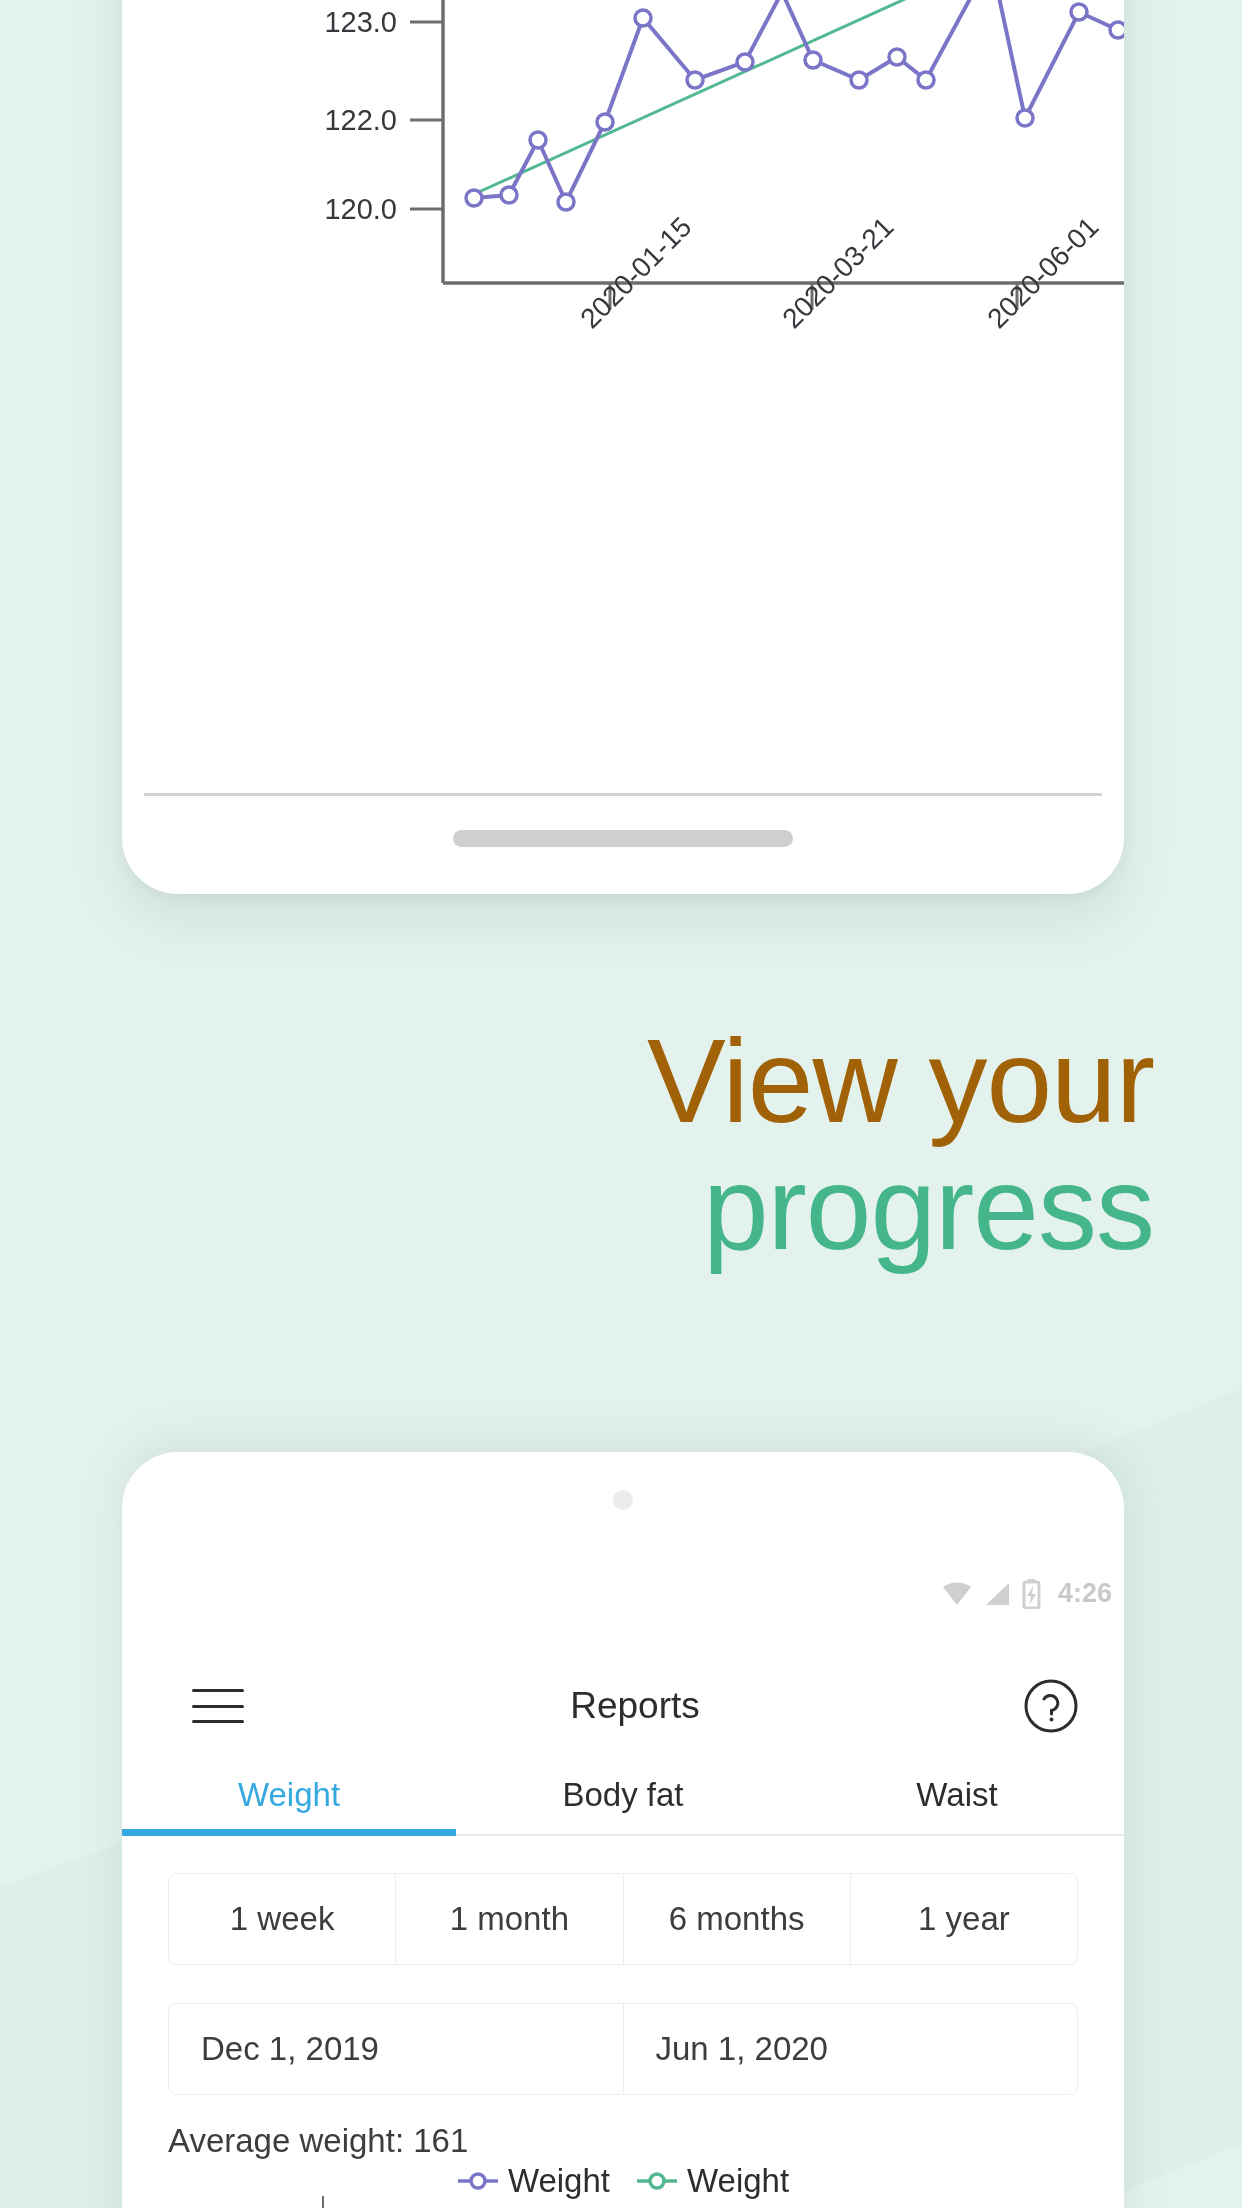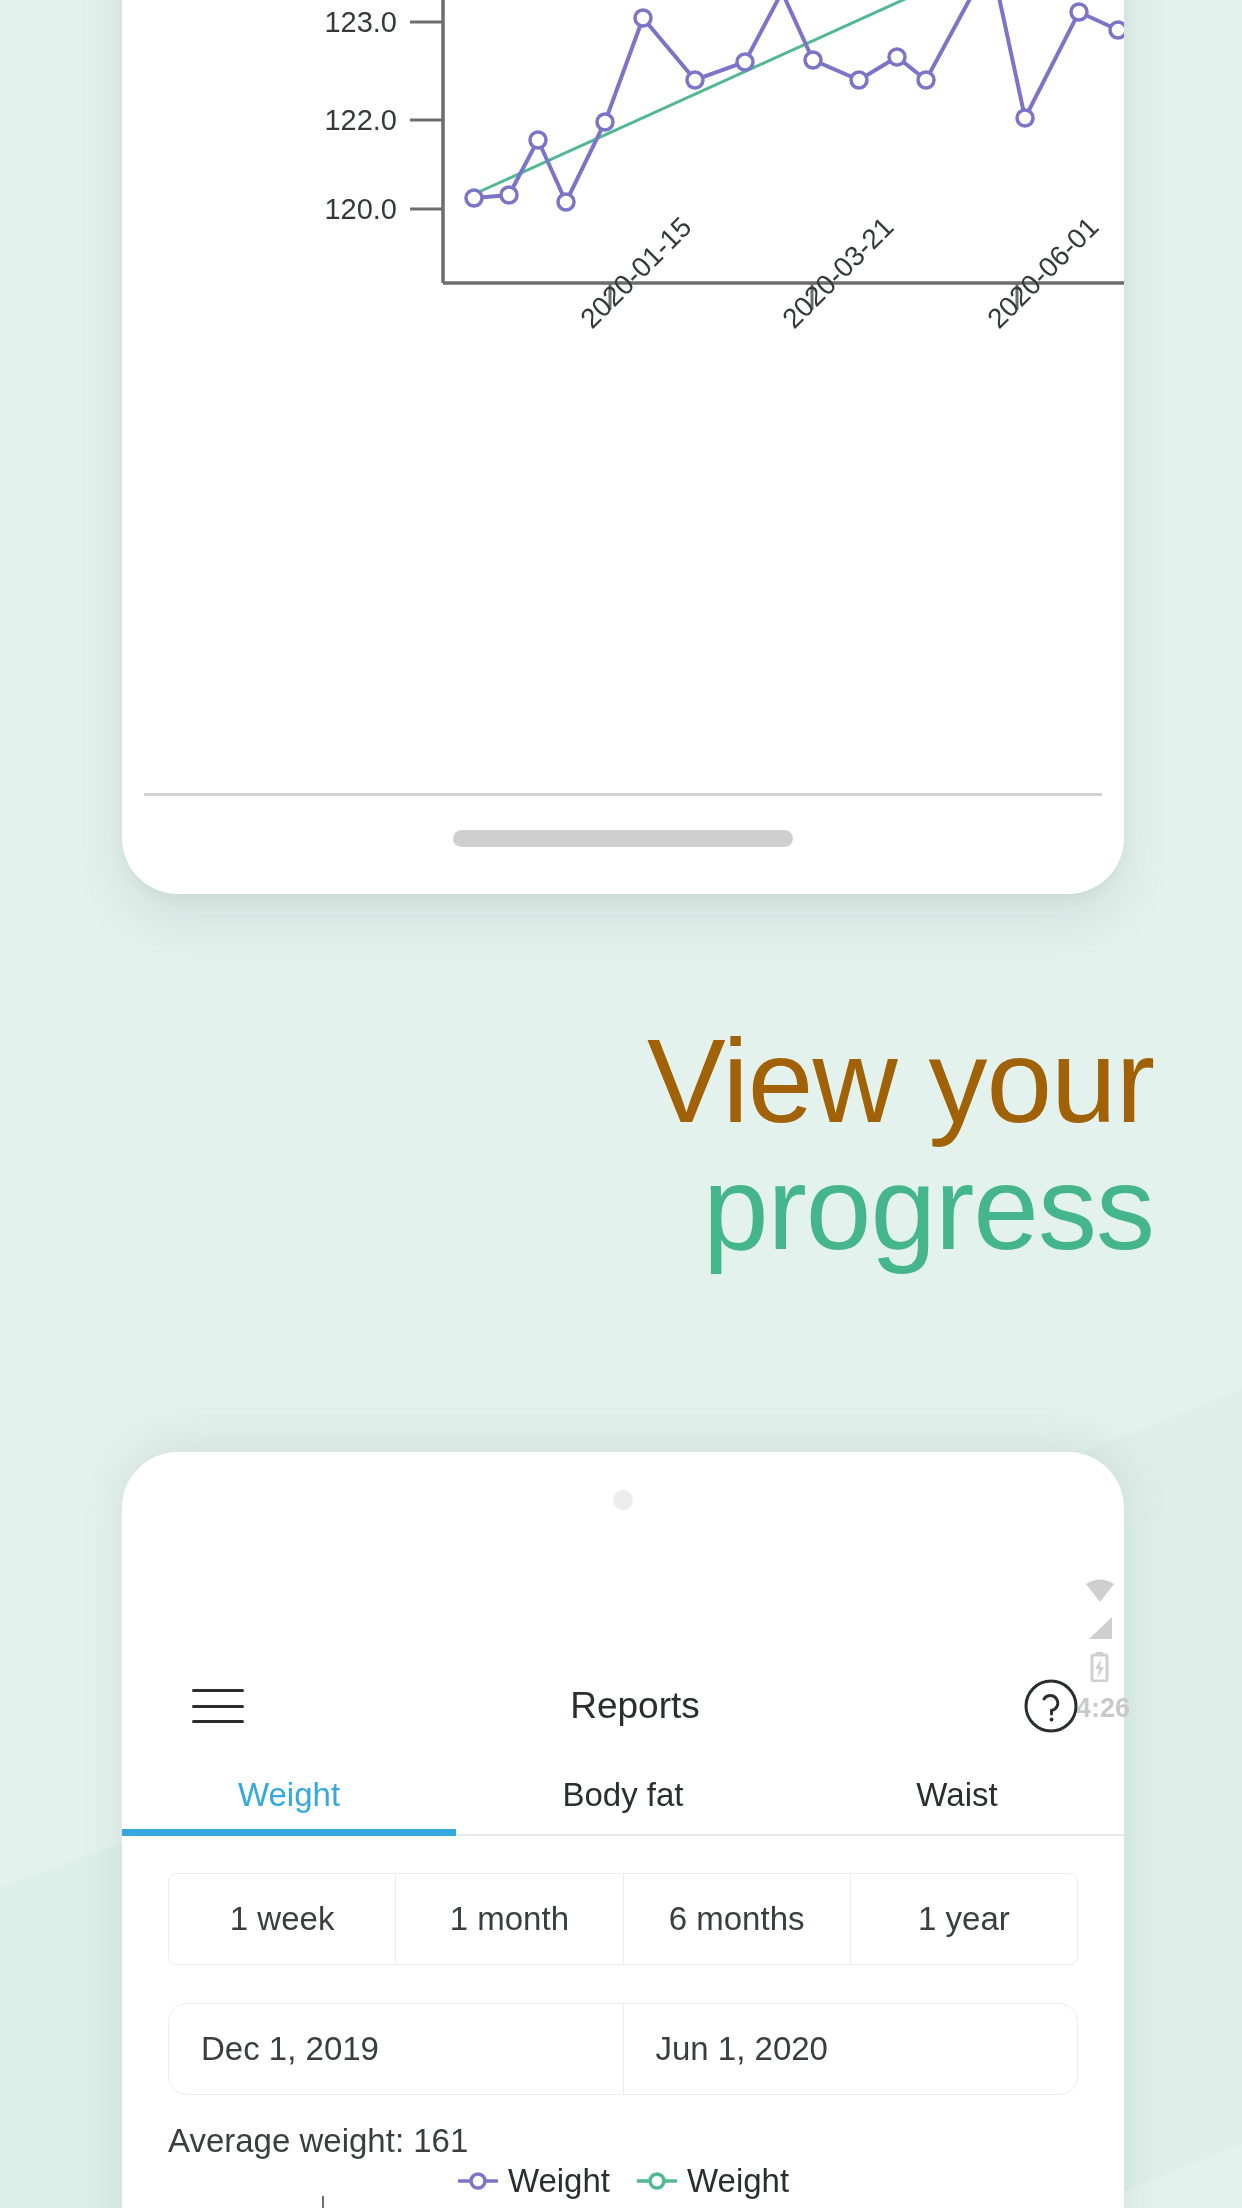--- a/index.html
+++ b/index.html
@@ -129,21 +129,21 @@
   }
   .seg-btn {
     flex:1; display:flex; align-items:center; justify-content:center;
     font-size:33px; color:#3b3e41; border-right:1px solid #ededed;
   }
   .seg-btn:last-child { border-right:none; }
 
   
   .daterange {
     position:absolute; left:46px; top:2003px; width:910px; height:92px;
-    display:flex; border:1px solid #ededed; border-radius:19px; overflow:hidden;
+    display:flex; border:1px solid #ededed; border-radius:8px; overflow:hidden;
     background:#fff;
   }
   .date-field {
     flex:1; display:flex; align-items:center; padding-left:32px;
     font-size:33px; color:#3b3e41; border-right:1px solid #ededed;
   }
   .date-field:last-child { border-right:none; }
 
   .avg-weight {
     position:absolute; left:46px; top:2122px;
@@ -224,21 +224,21 @@
 
   <div class="headline">
     <span class="l1">View your</span>
     <span class="l2">progress</span>
   </div>
 
   <div class="phone-bottom">
     <div class="camera-dot"></div>
   </div>
 
-  <div class="statusbar" style="left:auto;right:112px;top:1578px;position:absolute;flex-direction:column;">
+  <div class="statusbar" style="left:auto;right:130px;top:1578px;position:absolute;">
     <svg width="30" height="26" viewBox="0 0 30 26">
       <path d="M1 6 C9 0, 21 0, 29 6 L15 24 Z" fill="#cfcfcf"></path>
     </svg>
     <svg width="28" height="26" viewBox="0 0 28 26">
       <path d="M26 2 L26 24 L3 24 Z" fill="#cfcfcf"></path>
     </svg>
     <svg width="19" height="30" viewBox="0 0 19 30">
       <rect x="2" y="3" width="15" height="26" rx="2" fill="none" stroke="#cfcfcf" stroke-width="3"></rect>
       <rect x="6" y="0" width="7" height="4" fill="#cfcfcf"></rect>
       <path d="M11 7 L5 17 L9 17 L7.5 26 L14 15 L10 15 Z" fill="#cfcfcf"></path>

